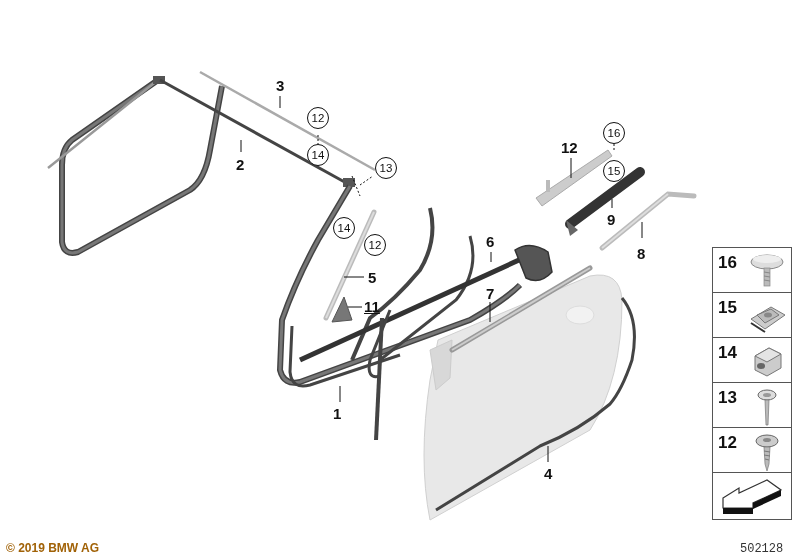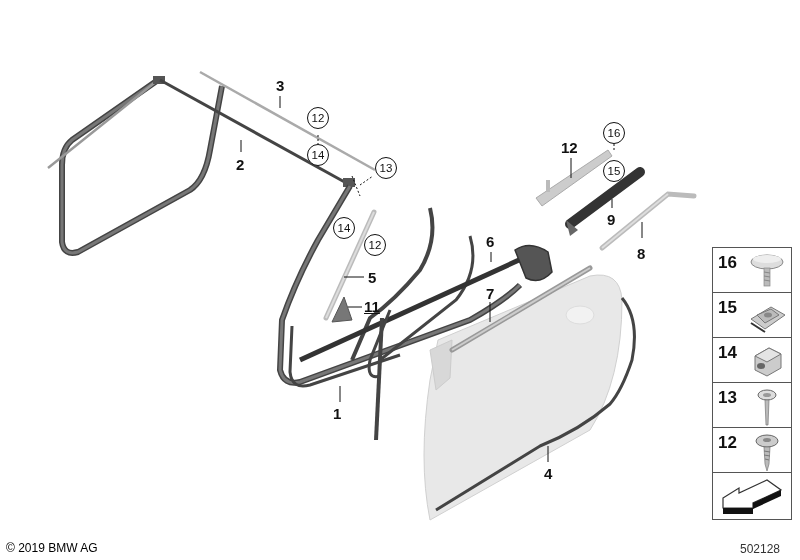--- a/index.html
+++ b/index.html
@@ -1,21 +1,21 @@
 <!DOCTYPE html>
 <html><head>
 <meta charset="utf-8">
 <style>
   html, body { margin:0; padding:0; background:#ffffff; }
   body { width:800px; height:560px; position:relative; overflow:hidden; font-family:"Liberation Sans", sans-serif; }
   #diagram { position:absolute; left:0; top:0; width:800px; height:560px; }
   .callout { position:absolute; font-family:"Liberation Sans", sans-serif; font-weight:bold; font-size:15px; color:#111; line-height:1; }
   .circ { position:absolute; width:20px; height:20px; border:1.3px solid #111; border-radius:50%; background:#fff; font-family:"Liberation Sans", sans-serif; font-size:11.5px; color:#111; text-align:center; line-height:20px; box-sizing:content-box; }
-  .copyright { position:absolute; left:6px; top:541px; font-size:12px; color:#000000; font-family:"Liberation Sans", sans-serif; }
-  .docnum { position:absolute; left:740px; top:542px; font-size:12px; color:#333; font-family:Liberation Sans, sans-serif; }
+  .copyright { position:absolute; left:6px; top:541px; font-size:12px; color:#a16207; font-family:"Liberation Sans", sans-serif;font-weight:bold; }
+  .docnum { position:absolute; left:740px; top:542px; font-size:12px; color:#333; font-family:Liberation Mono, monospace; }
   .legend { position:absolute; left:712px; top:247px; width:80px; }
   .legend-box { position:relative; width:78px; height:44px; border:1px solid #555; border-bottom:none; background:#fff; }
   .legend-box:last-child { border-bottom:1px solid #555; }
   .legend-num { position:absolute; left:5px; top:5px; font-weight:bold; font-size:17px; color:#111; font-family:"Liberation Sans", sans-serif; }
   .legend-icon { position:absolute; right:4px; top:4px; }
 </style>
 </head>
 <body>
 
 <svg id="diagram" width="800" height="560" viewBox="0 0 800 560" xmlns="http://www.w3.org/2000/svg">

